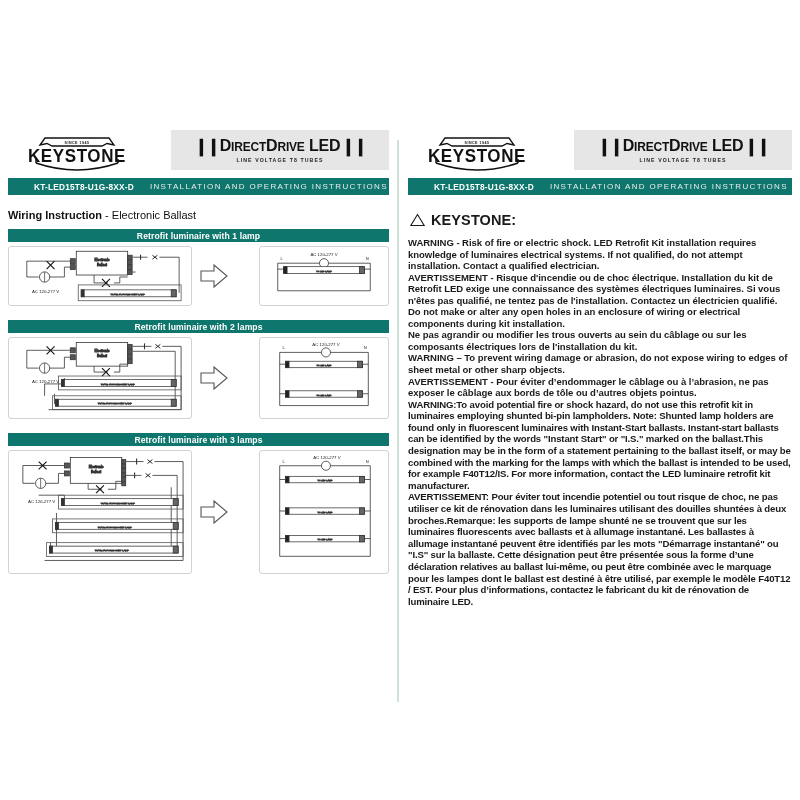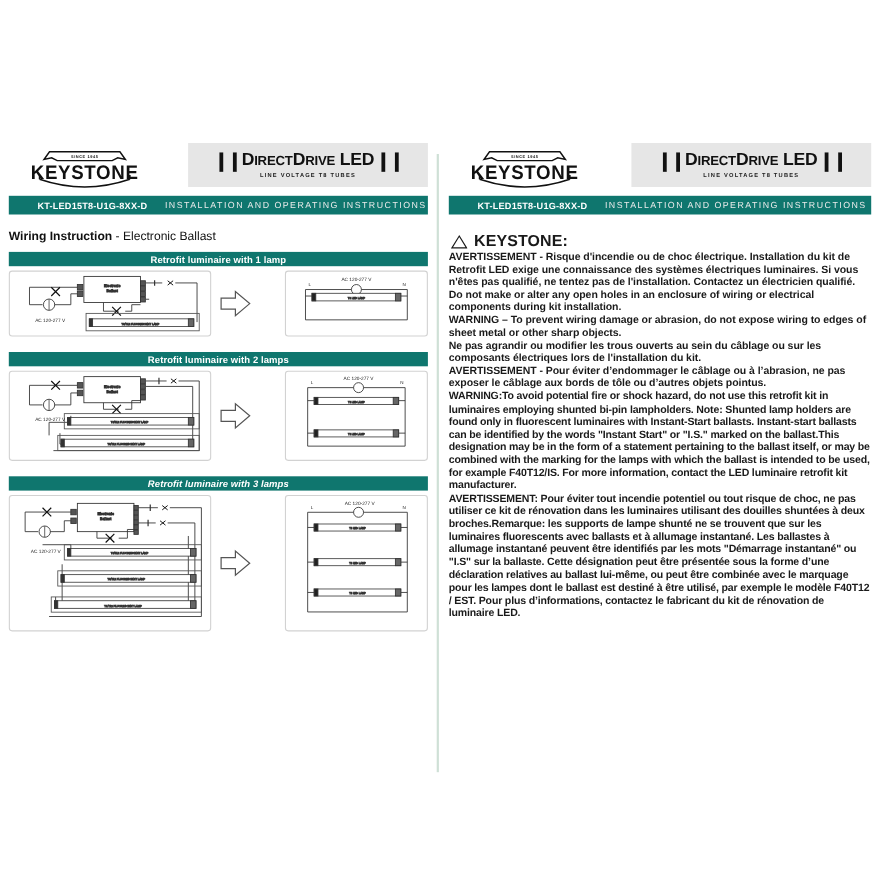--- a/index.html
+++ b/index.html
@@ -235,21 +235,21 @@
               <rect x="99" y="53" width="5" height="6.5" fill="#666"></rect>
               <text x="65" y="57.8" font-size="2.4" fill="#777" text-anchor="middle" font-family="Liberation Sans, sans-serif">T8 LED LAMP</text>
             </g>
             <text x="67" y="7" font-size="4.4" fill="#222" text-anchor="middle" font-family="Liberation Sans, sans-serif">AC 120-277 V</text>
             <text x="24" y="11" font-size="4.2" fill="#222" text-anchor="middle" font-family="Liberation Sans, sans-serif">L</text>
             <text x="107" y="11" font-size="4.2" fill="#222" text-anchor="middle" font-family="Liberation Sans, sans-serif">N</text>
           </svg>
         </div>
       </div>
 
-      <div class="blockbar" style="margin-top:14px;font-style:italic;">Retrofit luminaire with 3 lamps</div>
+      <div class="blockbar" style="margin-top:14px;">Retrofit luminaire with 3 lamps</div>
       <div class="panels">
         <div class="panel panel-left">
           <svg viewBox="0 0 184 122" width="182" height="122">
             <g stroke="#333" fill="none" stroke-width="0.8">
               <rect x="62" y="6" width="52" height="26" fill="#fff" stroke="#333"></rect>
               <text x="88" y="17" font-size="3.4" fill="#333" text-anchor="middle" font-family="Liberation Sans, sans-serif">Electronic</text>
               <text x="88" y="21.6" font-size="3.4" fill="#333" text-anchor="middle" font-family="Liberation Sans, sans-serif">Ballast</text>
               <path d="M14 14 L56 14"></path>
               <path d="M14 14 L14 32 M14 32 L26 32"></path>
               <circle cx="32" cy="32" r="5.2"></circle>
@@ -363,23 +363,24 @@
 
       <div class="warn-head">
         <span class="warn-tri">
           <svg viewBox="0 0 18 16" width="15" height="14">
             <path d="M9 1.5 L17 14.5 L1 14.5 Z" fill="none" stroke="#1a1a1a" stroke-width="1.3"></path>
           </svg>
         </span>
         <span class="wt">KEYSTONE:</span>
       </div>
 
+      <div class="para">WARNING - Risk of fire or electric shock. LED Retrofit Kit installation requires knowledge of luminaires electrical systems. If not qualified, do not attempt installation. Contact a qualified electrician.</div>
       <div class="para tight">AVERTISSEMENT - Risque d'incendie ou de choc électrique. Installation du kit de Retrofit LED exige une connaissance des systèmes électriques luminaires. Si vous n'êtes pas qualifié, ne tentez pas de l'installation. Contactez un électricien qualifié.</div>
       <div class="para tight">Do not make or alter any open holes in an enclosure of wiring or electrical components during kit installation.</div>
+      <div class="para tight">Ne pas agrandir ou modifier les trous ouverts au sein du câblage ou sur les composants électriques lors de l'installation du kit.</div>
       <div class="para tight">WARNING – To prevent wiring damage or abrasion, do not expose wiring to edges of sheet metal or other sharp objects.</div>
-      <div class="para tight">Ne pas agrandir ou modifier les trous ouverts au sein du câblage ou sur les composants électriques lors de l'installation du kit.</div>
       <div class="para tight">AVERTISSEMENT - Pour éviter d’endommager le câblage ou à l’abrasion, ne pas exposer le câblage aux bords de tôle ou d’autres objets pointus.</div>
       <div class="para cond tight">WARNING:To avoid potential fire or shock hazard, do not use this retrofit kit in luminaires employing shunted bi-pin lampholders. Note: Shunted lamp holders are found only in fluorescent luminaires with Instant-Start ballasts. Instant-start ballasts can be identified by the words "Instant Start" or "I.S." marked on the ballast.This designation may be in the form of a statement pertaining to the ballast itself, or may be combined with the marking for the lamps with which the ballast is intended to be used, for example F40T12/IS. For more information, contact the LED luminaire retrofit kit manufacturer.</div>
       <div class="para cond tight">AVERTISSEMENT: Pour éviter tout incendie potentiel ou tout risque de choc, ne pas utiliser ce kit de rénovation dans les luminaires utilisant des douilles shuntées à deux broches.Remarque: les supports de lampe shunté ne se trouvent que sur les luminaires fluorescents avec ballasts et à allumage instantané. Les ballastes à allumage instantané peuvent être identifiés par les mots "Démarrage instantané" ou "I.S" sur la ballaste. Cette désignation peut être présentée sous la forme d’une déclaration relatives au ballast lui-même, ou peut être combinée avec le marquage pour les lampes dont le ballast est destiné à être utilisé, par exemple le modèle F40T12 / EST. Pour plus d’informations, contactez le fabricant du kit de rénovation de luminaire LED.</div>
     </div>
   </div>
 
 </div>
 
 </body></html>

